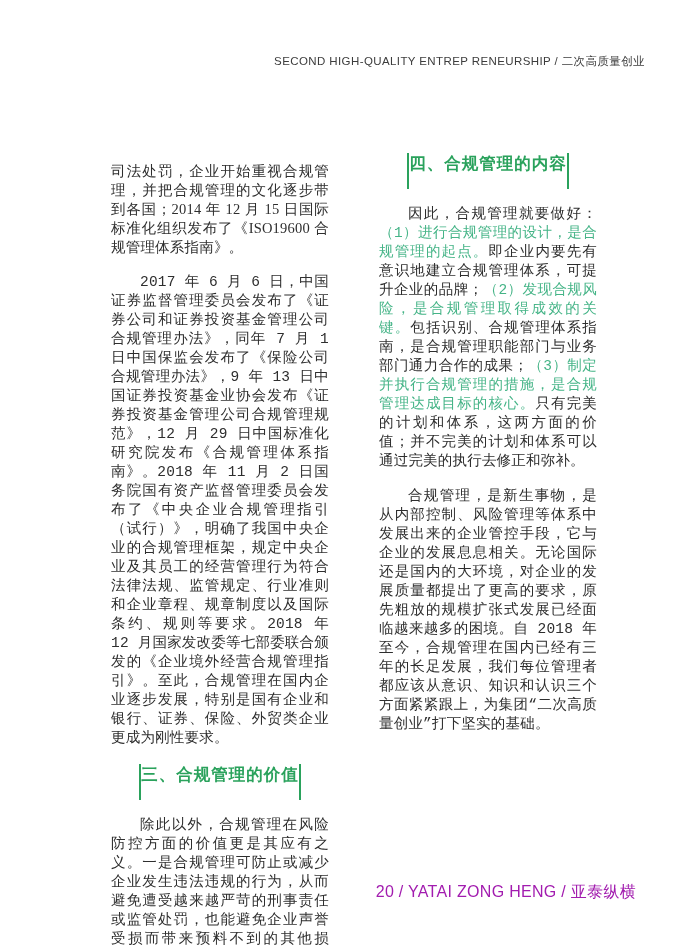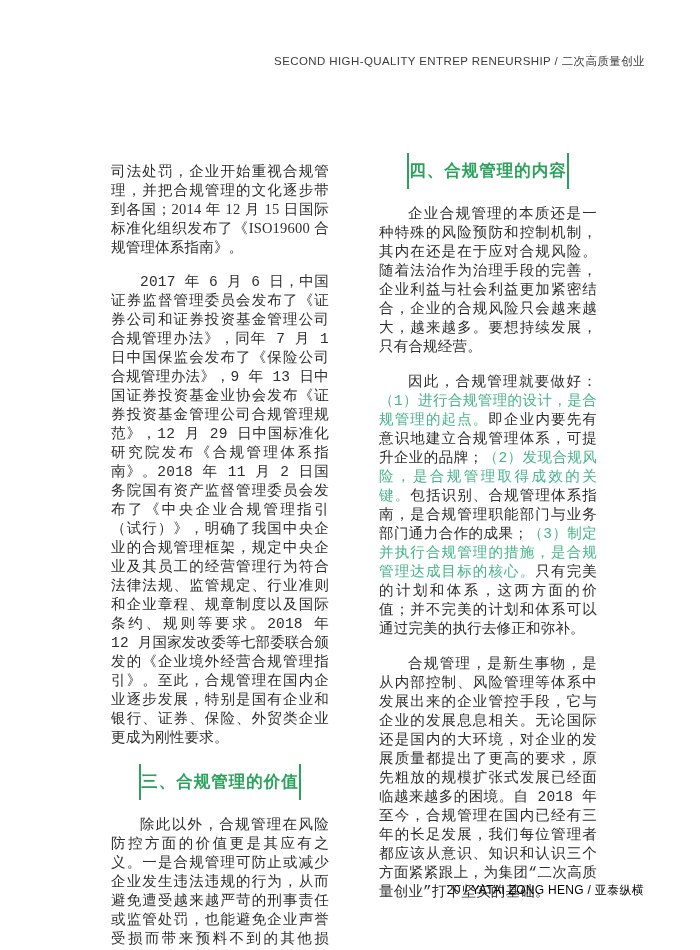--- a/index.html
+++ b/index.html
@@ -32,46 +32,46 @@
     margin: 16px;
     font-size: 14.5px;
     line-height: 19px;
     text-align: justify;
     letter-spacing: 0.2px;
   }
   .para.indent { text-indent: 2em; font-family: Liberation Mono, monospace; }
   .hl { color: var(--hl-green, #45b487); }
   .section-heading {
     display: flex;
-    align-items: center;
+    align-items: flex-start;
     justify-content: center;
     margin: 7px auto 9px auto;
     width: 182px;
   }
   .hbar {
     display: inline-block;
     width: 2px; height: 36px;
     background: var(--accent-green, #2aa25c);
     flex: 0 0 auto;
   }
   .htext {
     color: var(--accent-green, #2aa25c);
     font-family: "Liberation Sans", "DejaVu Sans", sans-serif;
     font-weight: bold;
     font-size: 16.5px;
     letter-spacing: 1px;
     white-space: nowrap;
   }
   .page-footer {
     position: absolute;
-    top: 882px; right: 56px;
+    top: 882px; right: 64px;
     font-family: "Liberation Sans", "DejaVu Sans", sans-serif;
-    font-size: 12px;
+    font-size: 16px;
     letter-spacing: 0.3px;
-    color: #000000;
+    color: #a21caf;
     white-space: nowrap;
   }
 </style>
 </head>
 <body>
 
 <div class="running-header">SECOND HIGH-QUALITY ENTREP RENEURSHIP / 二次高质量创业</div>
 
 <div class="content">
   <div class="column">
@@ -83,19 +83,18 @@
         <span class="hbar"></span>
       </div>
       <p class="para indent"><span>除此以外，合规管理在风险防控方面的价值更是其应有之义。一是合规管理可防止或减少企业发生违法违规的行为，从而避免遭受越来越严苛的刑事责任或监管处罚，也能避免企业声誉受损而带来预料不到的其他损失；二是</span></p>
     </div>
   <div class="column">
       <div class="section-heading">
         <span class="hbar"></span>
         <span class="htext">四、合规管理的内容</span>
         <span class="hbar"></span>
       </div>
-      <p class="para indent"><span>企业合规管理的本质还是一种特殊的风险预防和控制机制，其内在还是在于应对合规风险。随着法治作为治理手段的完善，企业利益与社会利益更加紧密结合，企业的合规风险只会越来越大，越来越多。要想持续发展，只有合规经营。</span></p>
       <p class="para indent"><span>因此，合规管理就要做好：</span><span class="hl">（1）进行合规管理的设计，是合规管理的起点。</span><span>即企业内要先有意识地建立合规管理体系，可提升企业的品牌；</span><span class="hl">（2）发现合规风险，是合规管理取得成效的关键。</span><span>包括识别、合规管理体系指南，是合规管理职能部门与业务部门通力合作的成果；</span><span class="hl">（3）制定并执行合规管理的措施，是合规管理达成目标的核心。</span><span>只有完美的计划和体系，这两方面的价值；并不完美的计划和体系可以通过完美的执行去修正和弥补。</span></p>
       <p class="para indent"><span>合规管理，是新生事物，是从内部控制、风险管理等体系中发展出来的企业管控手段，它与企业的发展息息相关。无论国际还是国内的大环境，对企业的发展质量都提出了更高的要求，原先粗放的规模扩张式发展已经面临越来越多的困境。自 2018 年至今，合规管理在国内已经有三年的长足发展，我们每位管理者都应该从意识、知识和认识三个方面紧紧跟上，为集团“二次高质量创业”打下坚实的基础。</span></p>
     </div>
 </div>
 
 <div class="page-footer">20 / YATAI ZONG HENG / 亚泰纵横</div>
 
 </body></html>

